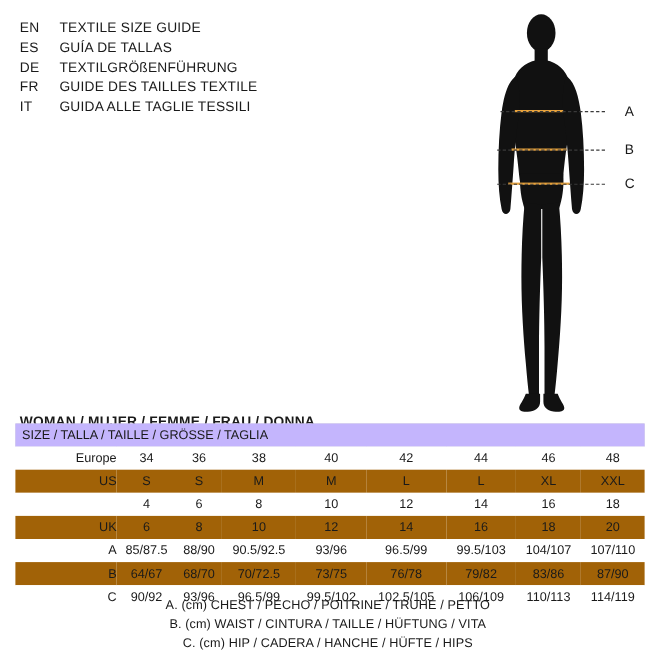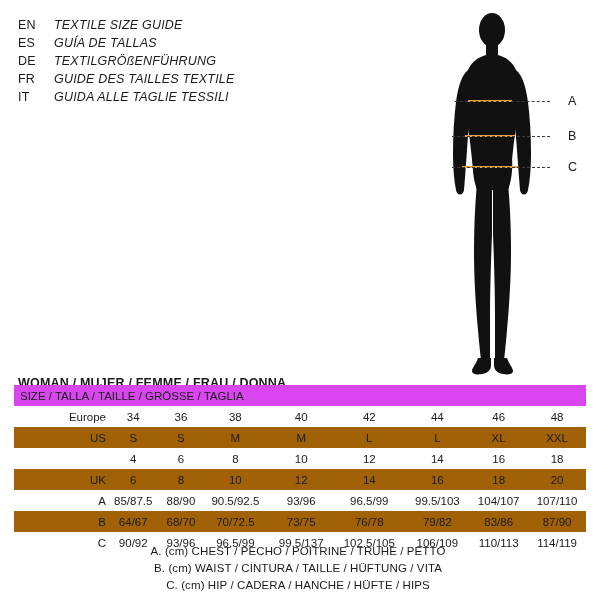--- a/index.html
+++ b/index.html
@@ -36,21 +36,20 @@
     font-size: 12.5px;
     letter-spacing: 0.2px;
   }
   .legend-code {
     width: 36px;
     flex: none;
     font-size: 12.5px;
   }
   .legend-text {
     font-size: 12.5px;
-    font-style: italic;
   }
 
   
   .figure {
     position: absolute;
     left: 420px;
     top: 8px;
     width: 170px;
     height: 370px;
   }
@@ -107,21 +106,21 @@
     padding: 2px 0 2px 0;
     height: 17px;
     text-align: center;
     color: #1a1a1a;
     border: none;
   }
   table.size-table tr.head td {
     text-align: left;
     padding-left: 6px;
     font-size: 11.5px;
-    background: #d946ef;
+    background: #c4b5fd;
   }
   table.size-table tr.head {
     background: #cfcfcf;
   }
   table.size-table td.rowlabel {
     text-align: right;
     padding-left: 6px;
     width: 86px;
   }
   tr.shaded { background: #a16207; }
@@ -308,21 +307,21 @@
         <td>79/82</td>
         <td>83/86</td>
         <td>87/90</td>
       </tr>
 
       <tr class="plain">
         <td class="rowlabel">C</td>
         <td>90/92</td>
         <td>93/96</td>
         <td>96.5/99</td>
-        <td>99.5/137</td>
+        <td>99.5/102</td>
         <td>102.5/105</td>
         <td>106/109</td>
         <td>110/113</td>
         <td>114/119</td>
       </tr>
     </tbody>
   </table>
 
   <div class="notes">
     <div class="note-row">A. (cm) CHEST / PECHO / POITRINE / TRUHE / PETTO</div>

